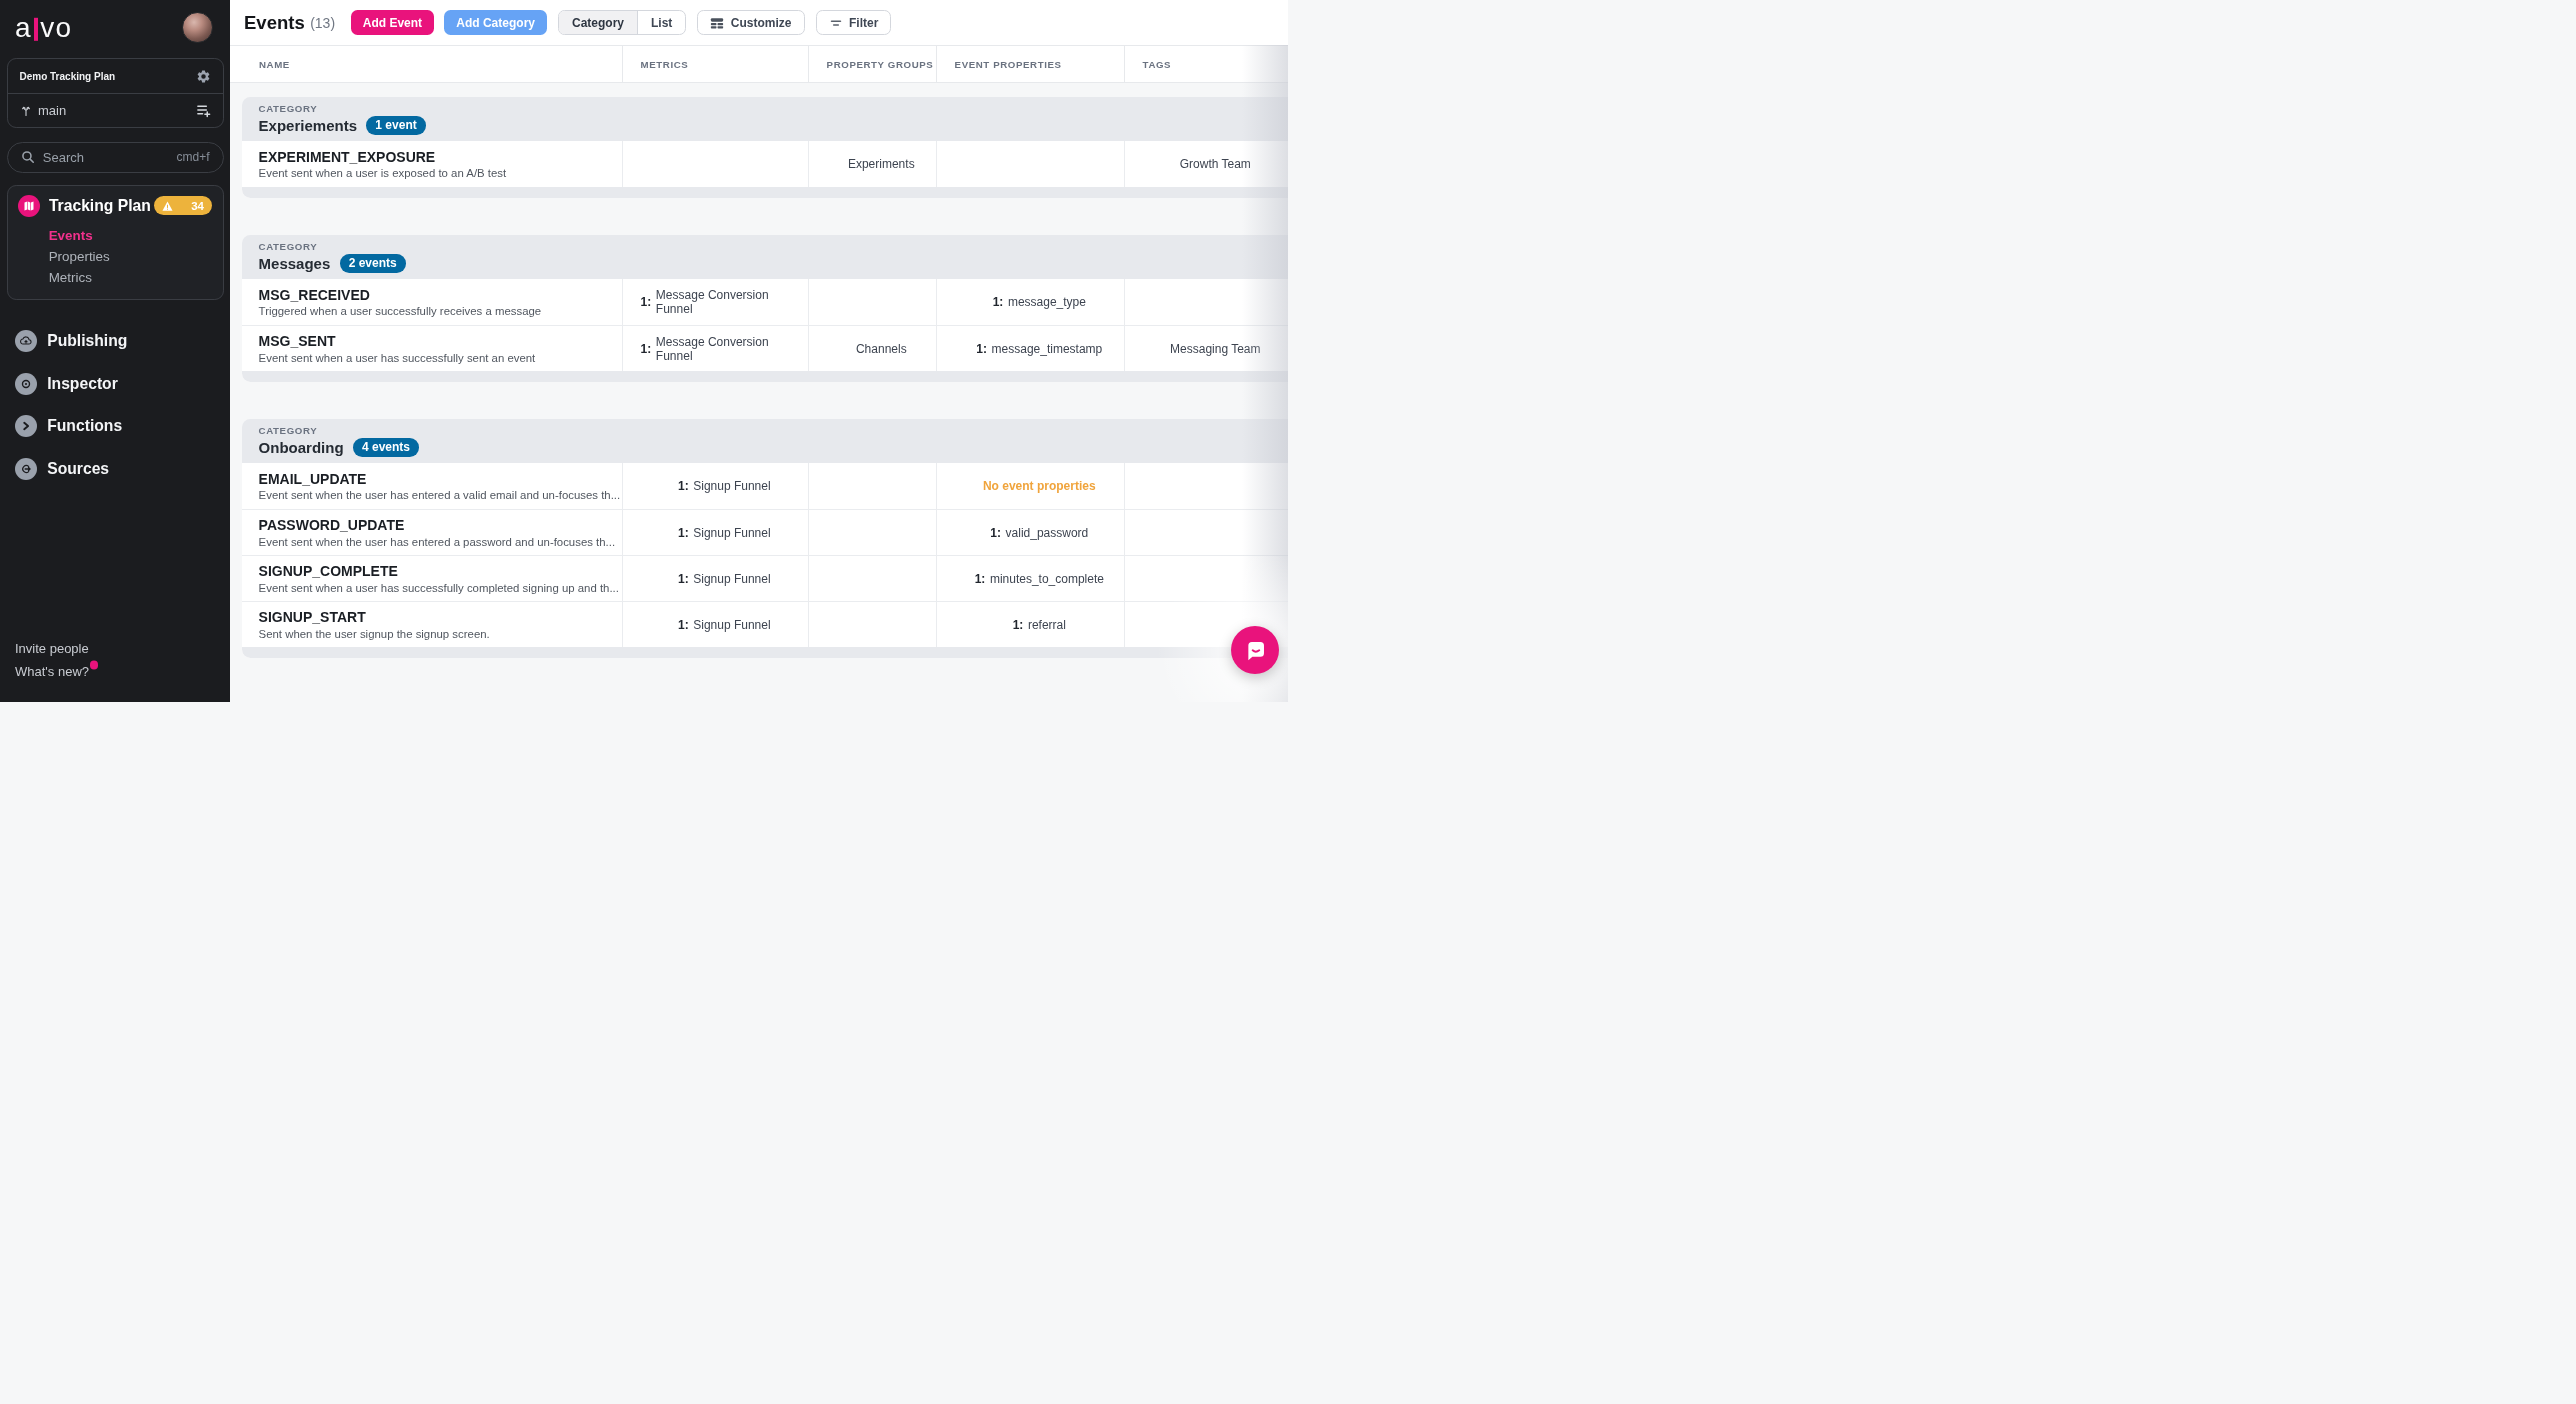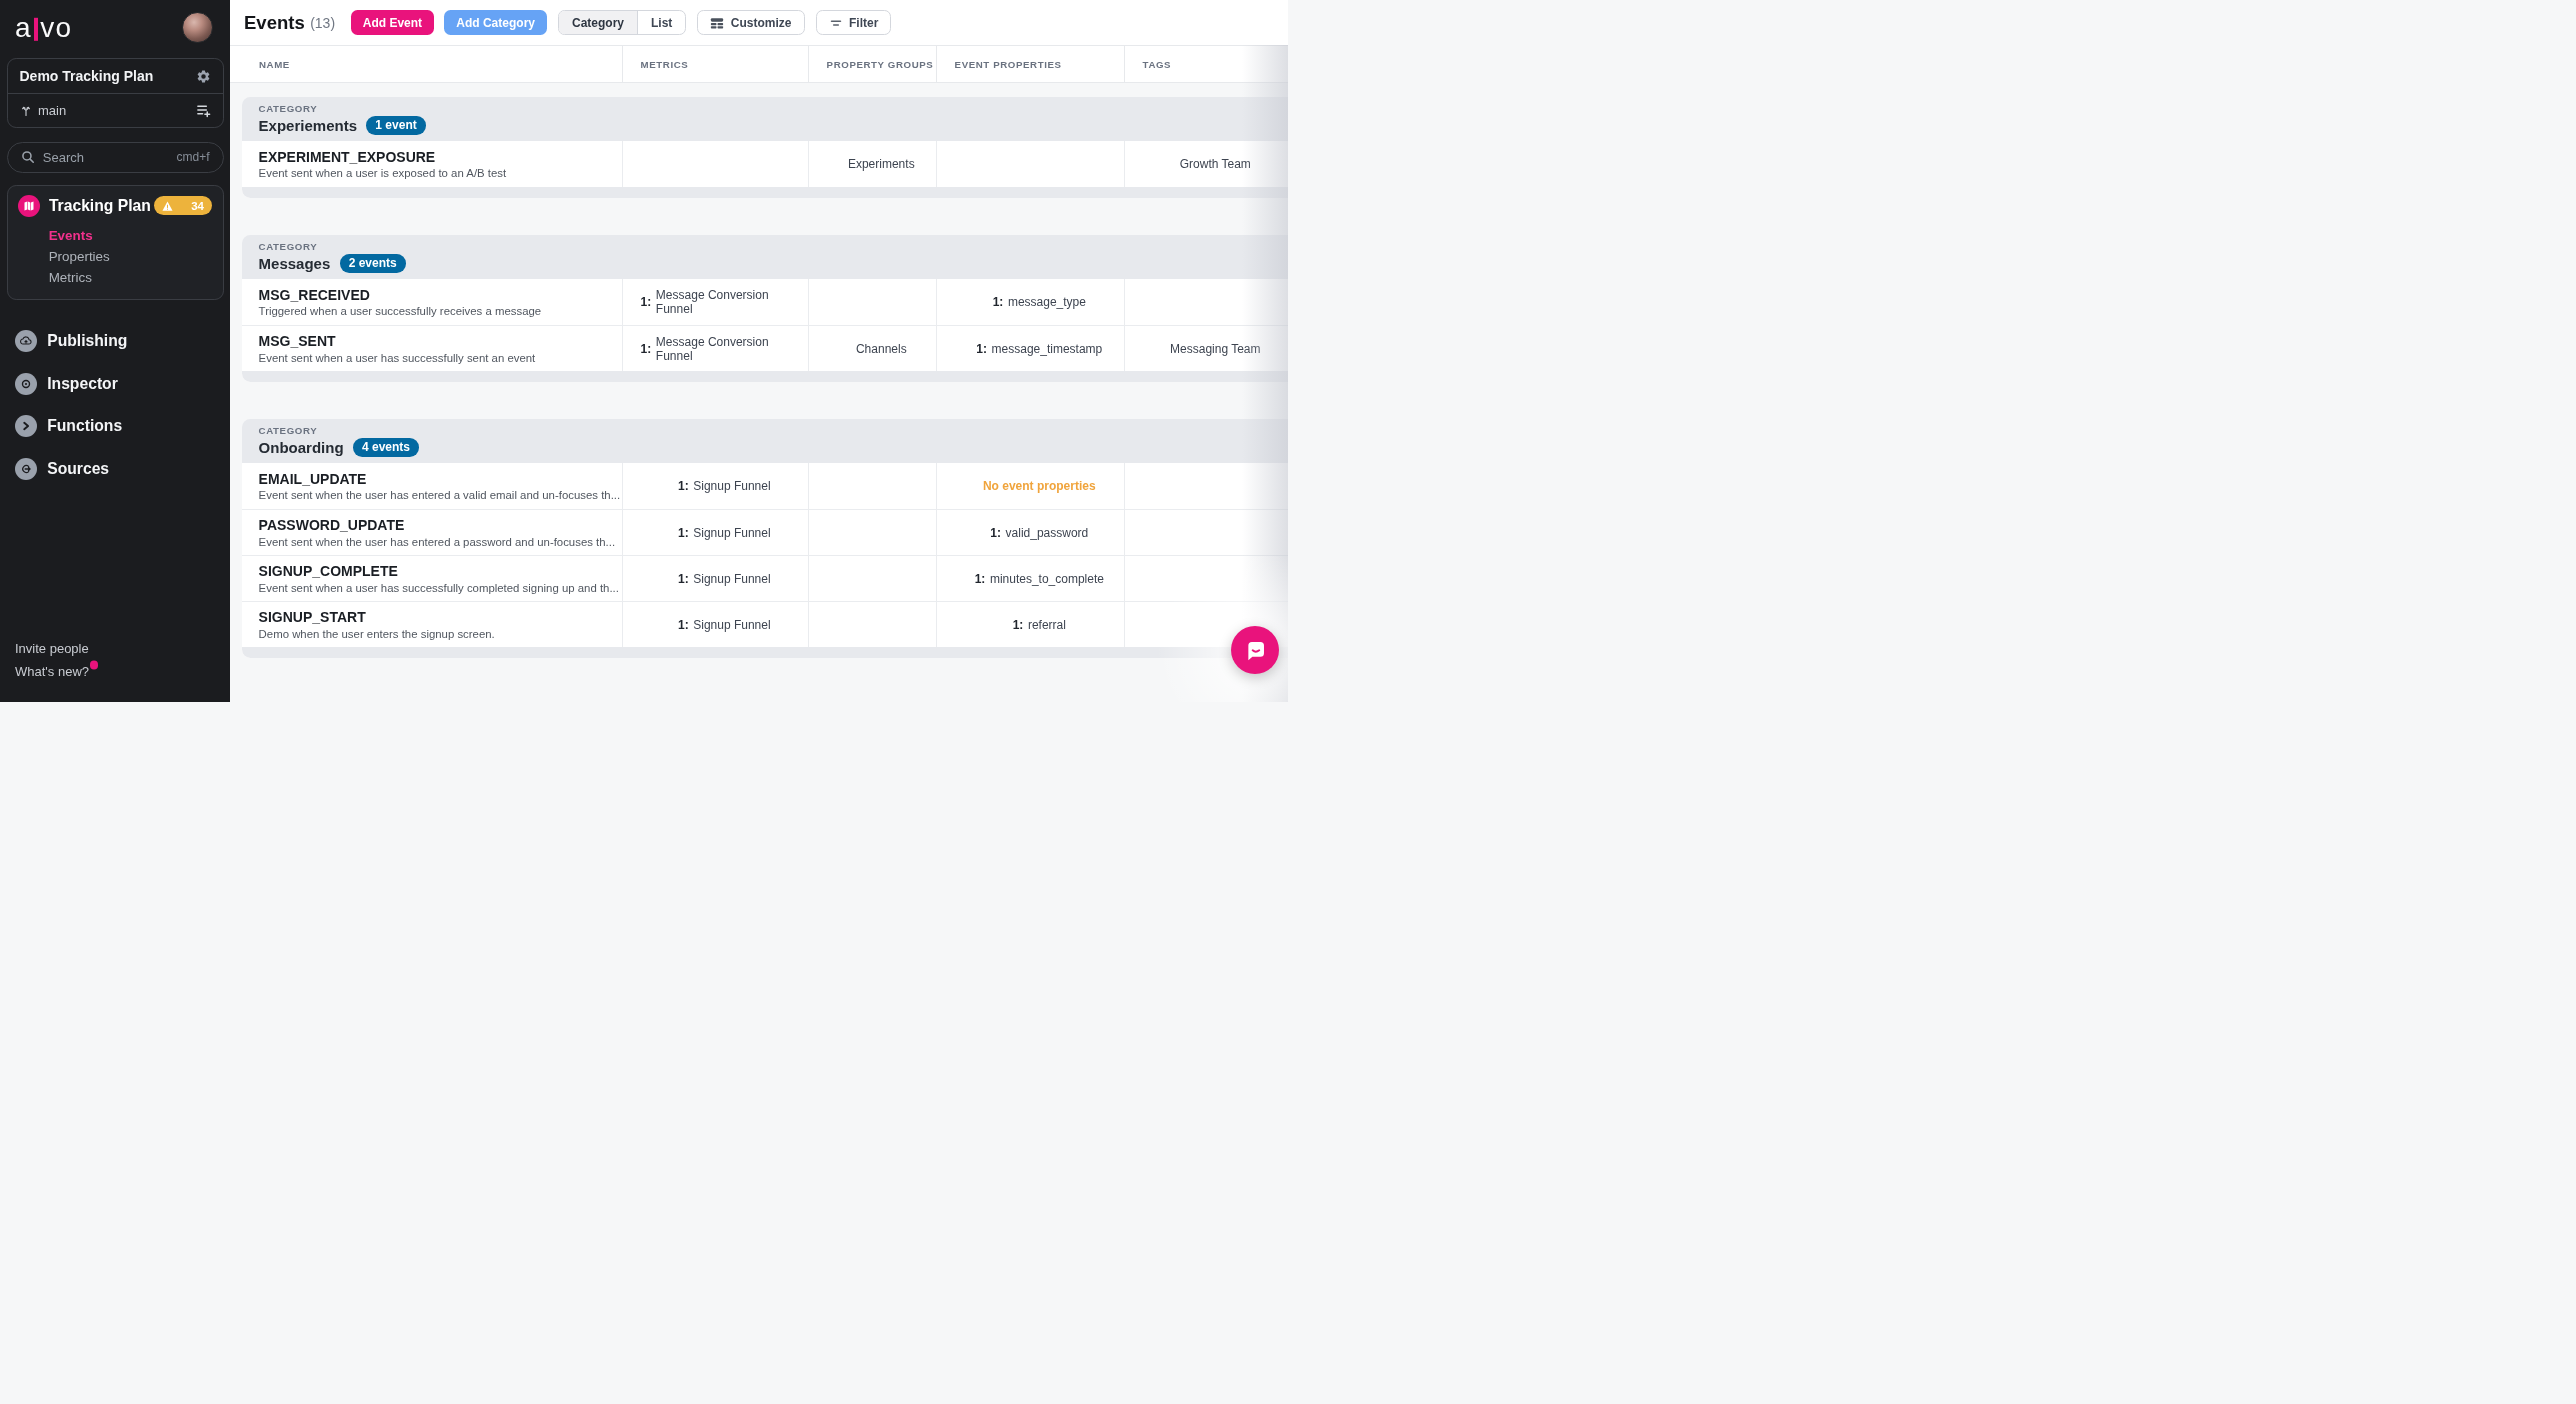--- a/index.html
+++ b/index.html
@@ -11,21 +11,21 @@
   .sidebar { position:absolute; left:0; top:0; width:230px; height:702px; background:#1B1C1F; display:flex; flex-direction:column; z-index:5; }
   .sb-top { display:flex; align-items:center; justify-content:space-between; padding:12px 16.6px 0 15px; }
   .logo { display:flex; align-items:center; cursor:pointer; }
   .logo-txt { color:#FAFAFB; font-size:28px; font-weight:400; letter-spacing:1.4px; line-height:31px; }
   .logo-bar { display:inline-block; width:4.6px; height:23px; background:#E9137C; margin:0 1.8px; transform:translateY(1.8px); }
   .avatar { width:31px; height:31px; border-radius:50%; background:radial-gradient(circle at 38% 32%, #D9B7AE 0%, #B98B80 30%, #7E5A52 62%, #443230 100%); border:0.9px solid #2A2B2E; }
 
   .ws-card { margin:15px 6.5px 0; border:0.9px solid #3A3D43; border-radius:9.2px; }
   .ws-row { height:34px; display:flex; align-items:center; padding:0 12px; }
   .ws-row + .ws-row { border-top:0.9px solid #3A3D43; }
-  .ws-name { color:#F2F3F5; font-size:14px; font-weight:700; flex:1; }
+  .ws-name { color:#F2F3F5; font-size:10px; font-weight:700; flex:1; }
   .branch-label { color:#C9CCD2; font-size:13px; flex:1; margin-left:6.5px; }
   .icon-btn { display:flex; align-items:center; justify-content:center; cursor:pointer; }
 
   .search-pill { margin:14px 6.5px 0; height:30.5px; border:0.9px solid #3A3D43; border-radius:15.7px; display:flex; align-items:center; padding:0 13px; cursor:text; }
   .search-ph { color:#99A0A9; font-size:13px; margin-left:8.3px; flex:1; }
   .search-kbd { color:#868D97; font-size:12px; }
 
   .tp-card { margin:12px 6.5px 0; border:0.9px solid #3A3D43; border-radius:9.2px; background:#202226; padding:9.2px 10.2px 11px; }
   .tp-head { display:flex; align-items:center; cursor:pointer; }
   .tp-disc { width:22px; height:22px; border-radius:50%; background:#E9137C; display:flex; align-items:center; justify-content:center; flex:none; }
@@ -375,21 +375,21 @@
           <div class="cell"></div>
           <div class="cell">
               <span class="num">1:</span>
               <span>minutes_to_complete</span>
             </div>
           <div class="cell"></div>
         </div>
         <div class="event-row">
           <div class="cell cell-name">
             <span class="ev-name">SIGNUP_START</span>
-            <span class="ev-desc">Demo when the user enters the signup screen.</span>
+            <span class="ev-desc">Sent when the user signup the signup screen.</span>
           </div>
           <div class="cell">
               <span class="num">1:</span>
               <span>Signup Funnel</span>
             </div>
           <div class="cell"></div>
           <div class="cell">
               <span class="num">1:</span>
               <span>referral</span>
             </div>

